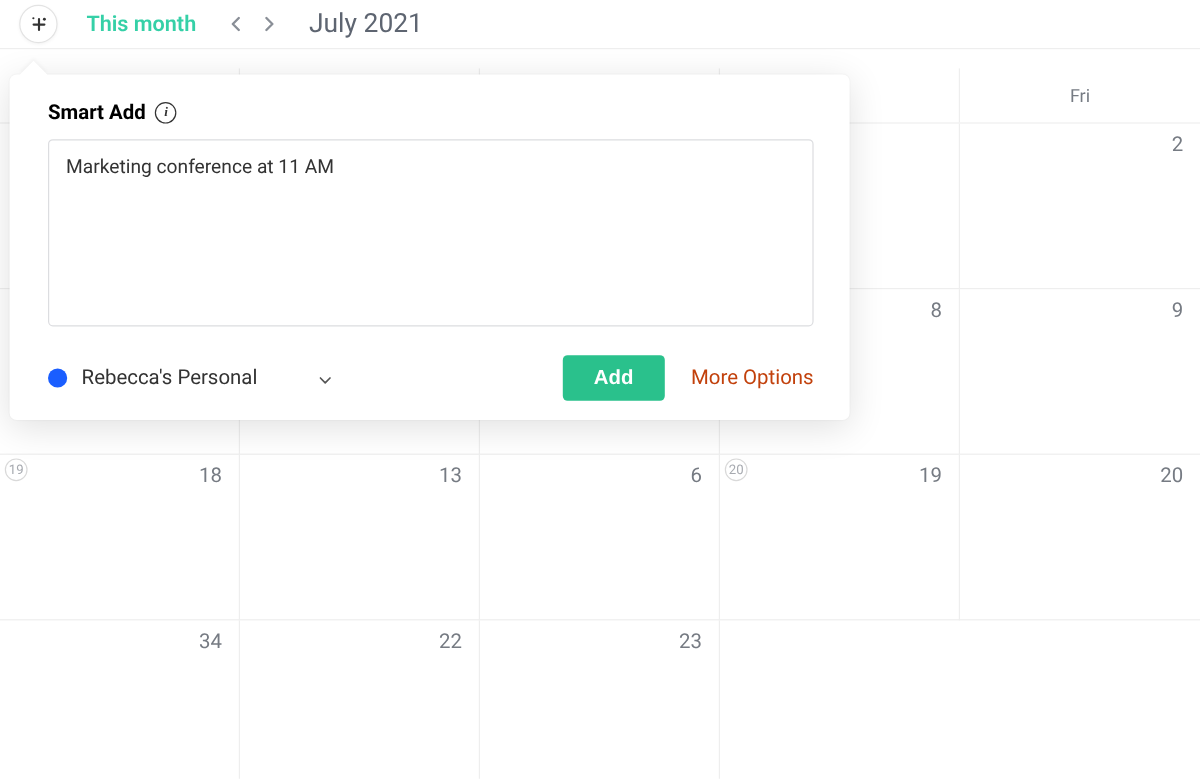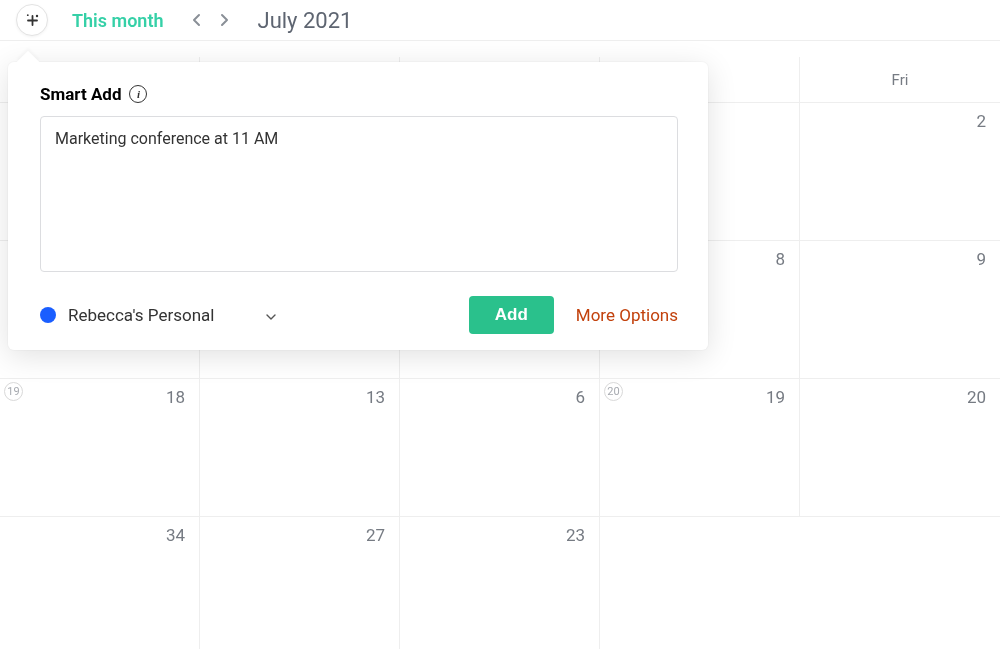--- a/index.html
+++ b/index.html
@@ -237,21 +237,21 @@
         <div class="week-badge">20</div>
         <div class="date-num">19</div>
       </div>
       <div class="cell">
         <div class="date-num">20</div>
       </div>
       <div class="cell">
         <div class="date-num">34</div>
       </div>
       <div class="cell">
-        <div class="date-num">27</div>
+        <div class="date-num">22</div>
       </div>
       <div class="cell">
         <div class="date-num">23</div>
       </div>
     </div>
 </div>
 
 <div class="popover">
   <div class="popover-title-row">
     <span class="popover-title">Smart Add</span>

